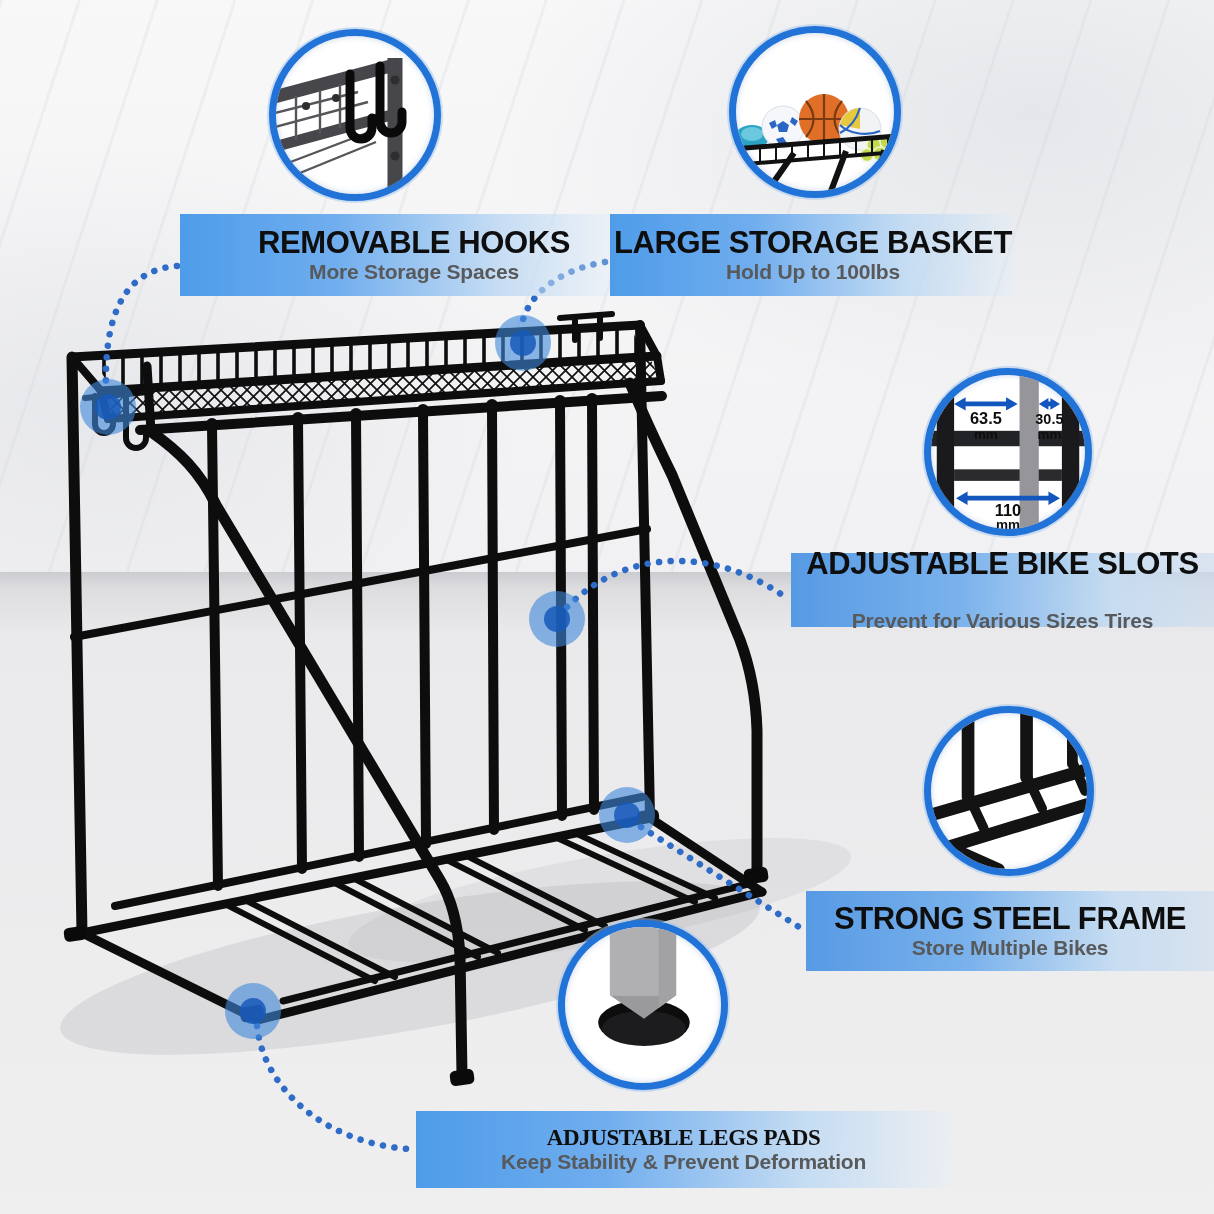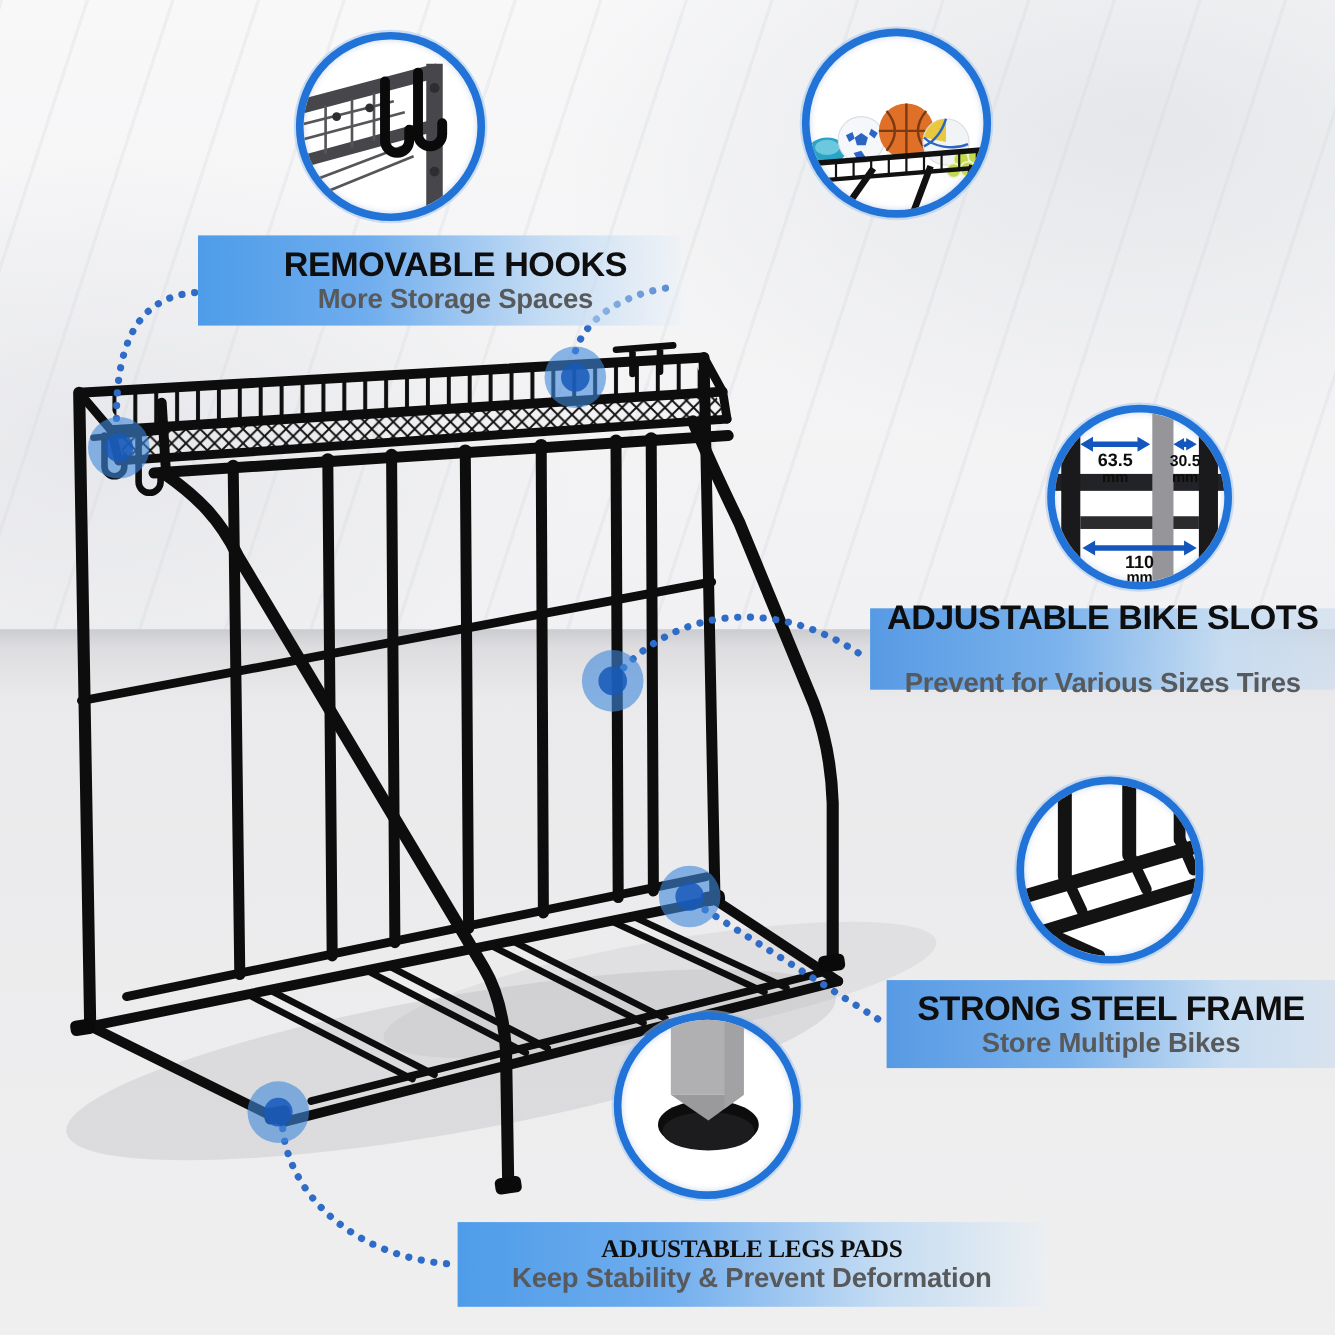--- a/index.html
+++ b/index.html
@@ -12,34 +12,34 @@
       repeating-linear-gradient(108deg, rgba(198,201,209,.20) 0 3px, rgba(255,255,255,0) 3px 74px),
       linear-gradient(180deg,#f8f8f9,#f1f1f3);}
   .floor{position:absolute;left:0;top:572px;width:1214px;height:642px;
     background:linear-gradient(180deg,#cbccd0 0,#dddde0 16px,#eaeaec 64px,#efeff0 100%);}
   .banner{position:absolute;display:flex;flex-direction:column;justify-content:center;
     align-items:center;row-gap:2px;
     background:linear-gradient(90deg,#4e9ce9 0%,#6fadee 35%,rgba(190,217,243,.88) 72%,rgba(226,239,250,.22) 100%);}
   .banner.edge{background:linear-gradient(90deg,#579ae4 0%,#7ab2ec 40%,rgba(197,220,242,.92) 76%,rgba(204,220,238,.62) 100%);}
   .banner-title{font-weight:700;font-size:31px;line-height:1.02;color:#0e0e0f;
     letter-spacing:-.4px;white-space:nowrap;}
-  .banner-sub{font-weight:700;font-size:25px;line-height:1.05;color:#58595b;
+  .banner-sub{font-weight:700;font-size:21px;line-height:1.05;color:#58595b;
     letter-spacing:-.2px;white-space:nowrap;}
   .b1{left:180px;top:214px;width:410px;height:82px;padding-left:29px;}
   .b2{left:610px;top:214px;width:406px;height:82px;}
   .b3{left:791px;top:553px;width:423px;height:74px;gap:30px;}
   .b4{left:806px;top:891px;width:408px;height:80px;align-items:center;}
   .b5{left:416px;top:1111px;width:535px;height:77px;}
   .b5 .banner-title{font-size:23px;font-family:Liberation Serif, serif;}
   .inset{position:absolute;border-radius:50%;border:7px solid #2273d8;background:#fff;
     overflow:hidden;box-shadow:0 0 0 2px rgba(165,198,236,.55), inset 0 0 6px rgba(40,90,160,.25);}
   .inset svg{display:block;}
   .ia{left:269px;top:29px;width:158px;height:158px;}
   .ib{left:729px;top:26px;width:158px;height:158px;}
-  .ic{left:952px;top:368px;width:154px;height:154px;}
+  .ic{left:924px;top:368px;width:154px;height:154px;}
   .id{left:924px;top:706px;width:156px;height:156px;}
   .ie{left:558px;top:920px;width:156px;height:156px;}
   .main-art{position:absolute;left:0;top:0;}
 </style>
 </head>
 <body>
 
 <div id="stage">
 
   <div class="wall"></div>
@@ -165,20 +165,24 @@
       <g>
         <circle cx="253" cy="1011" r="28" fill="#3f87db" opacity="0.6"></circle>
         <circle cx="253" cy="1011" r="13" fill="#1759b8" opacity="0.85"></circle>
       </g>
     </g>
   </svg>
 
   <div class="banner b1">
     <div class="banner-title">REMOVABLE HOOKS</div>
     <div class="banner-sub">More Storage Spaces</div>
+  </div>
+  <div class="banner b2">
+    <div class="banner-title">LARGE STORAGE BASKET</div>
+    <div class="banner-sub">Hold Up to 100lbs</div>
   </div>
   <div class="banner edge b3">
     <div class="banner-title">ADJUSTABLE BIKE SLOTS</div>
     <div class="banner-sub">Prevent for Various Sizes Tires</div>
   </div>
   <div class="banner edge b4">
     <div class="banner-title">STRONG STEEL FRAME</div>
     <div class="banner-sub">Store Multiple Bikes</div>
   </div>
   <div class="banner b5">

